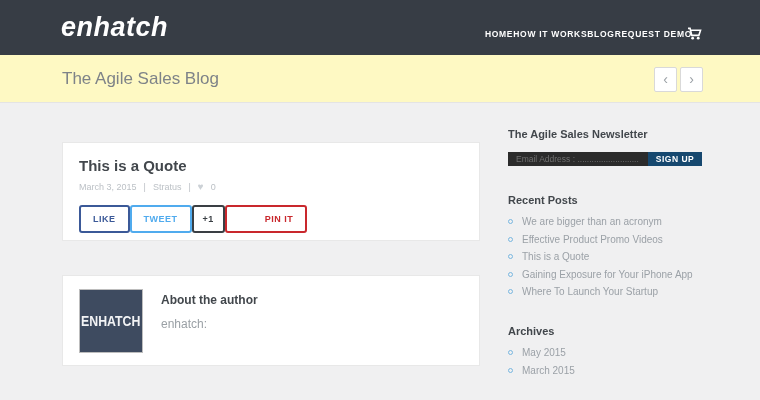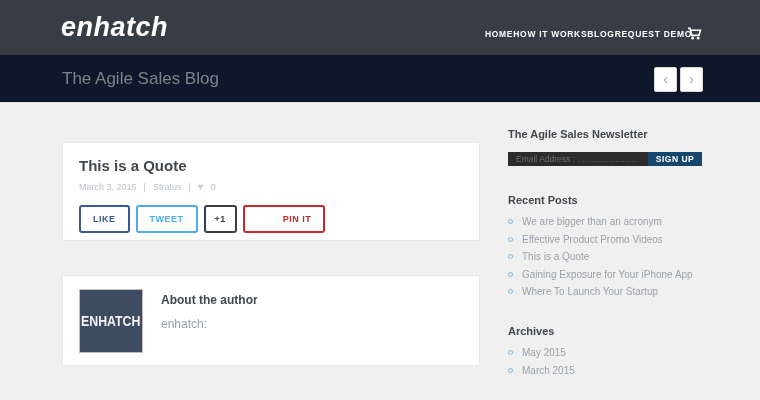--- a/index.html
+++ b/index.html
@@ -7,32 +7,32 @@
   .viewport { position:relative; width:760px; height:400px; background:#f0f0f1; overflow:hidden; }
 
   
   .topbar { position:absolute; top:0; left:0; width:760px; height:55px; background:#373d45; }
   .logo { position:absolute; left:61px; top:12px; color:#ffffff; font-size:27px; font-style:italic; font-weight:600; letter-spacing:0.5px; cursor:pointer; }
   .nav { position:absolute; right:58px; top:0; height:67px; display:flex; align-items:center; }
   .nav-item { color:#ffffff; font-size:8.5px; font-weight:bold; letter-spacing:0.7px; cursor:pointer; }
   .cart { display:flex; align-items:center; cursor:pointer; margin-left:-5px; }
 
   
-  .pagebar { position:absolute; top:55px; left:0; width:760px; height:48px; background:#0f172a; border-bottom:1px solid #e4e4e4; }
+  .pagebar { position:absolute; top:55px; left:0; width:760px; height:48px; background:#fef9c3; border-bottom:1px solid #e4e4e4; }
   .page-title { position:absolute; left:62px; top:14px; font-size:17px; color:#7e8388; font-weight:400; }
   .pager { position:absolute; right:57px; top:12px; display:flex; gap:3px; }
   .pager-btn { width:23px; height:25px; background:#fff; border:1px solid #d9d9d9; border-radius:2px; color:#9aa0a5; font-size:14px; line-height:22px; text-align:center; cursor:pointer; }
 
   
   .card { position:absolute; background:#ffffff; border:1px solid #e8e8e8; }
   .card-post { left:62px; top:142px; width:418px; height:99px; padding:14px 16px; }
   .post-title { font-size:15px; font-weight:bold; color:#42474c; cursor:pointer; }
   .post-meta { margin-top:7px; font-size:9px; color:#bcc1c6; display:flex; align-items:center; gap:7px; }
   .heart { color:#ccd1d6; font-size:10px; }
-  .share-row { margin-top:13px; display:flex; gap:6px; }
+  .share-row { margin-top:13px; display:flex; }
   .share-btn { background:#fff; border:2px solid; border-radius:3px; font-size:9px; font-weight:bold;
                letter-spacing:0.5px; padding:7px 12px; cursor:pointer; font-family:"Liberation Sans",sans-serif; }
   .btn-like  { border-color:#3b5998; color:#3b5998; }
   .btn-tweet { border-color:#50abee; color:#50abee; }
   .btn-plus  { border-color:#3a3f44; color:#3a3f44; padding:7px 9px; }
   .btn-pin   { border-color:#c9282d; color:#c9282d;padding-left:38px; }
 
   
   .card-author { left:62px; top:275px; width:418px; height:91px; padding:13px 16px; display:flex; gap:18px; }
   .avatar { width:64px; height:64px; background:#3e4b60; border:1px solid #bdbdbd; display:flex; align-items:center; justify-content:center; flex-shrink:0; }

